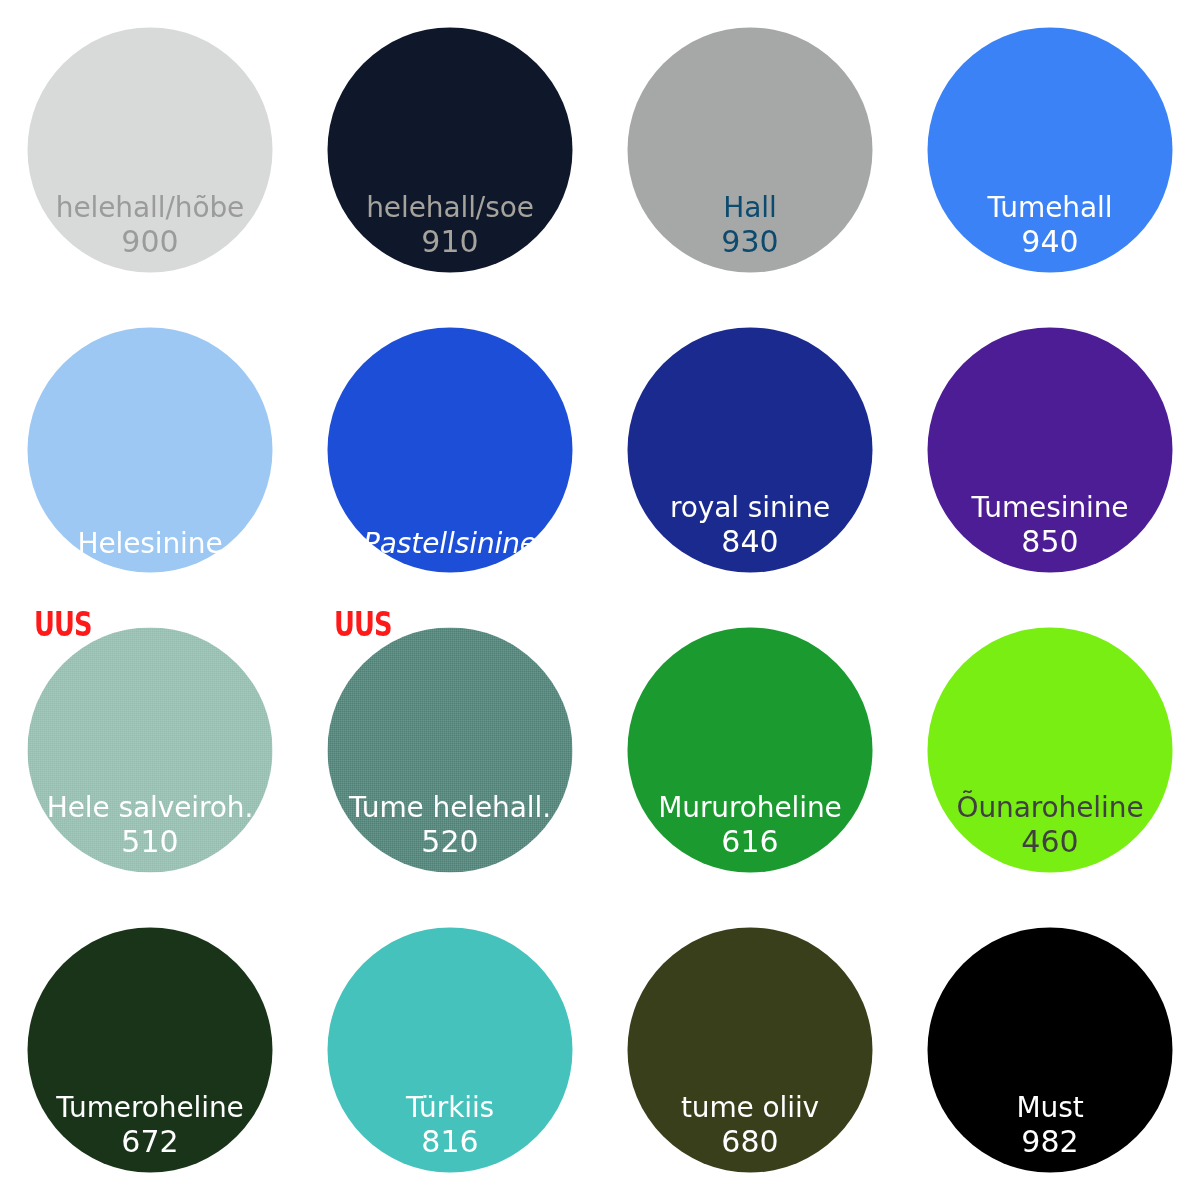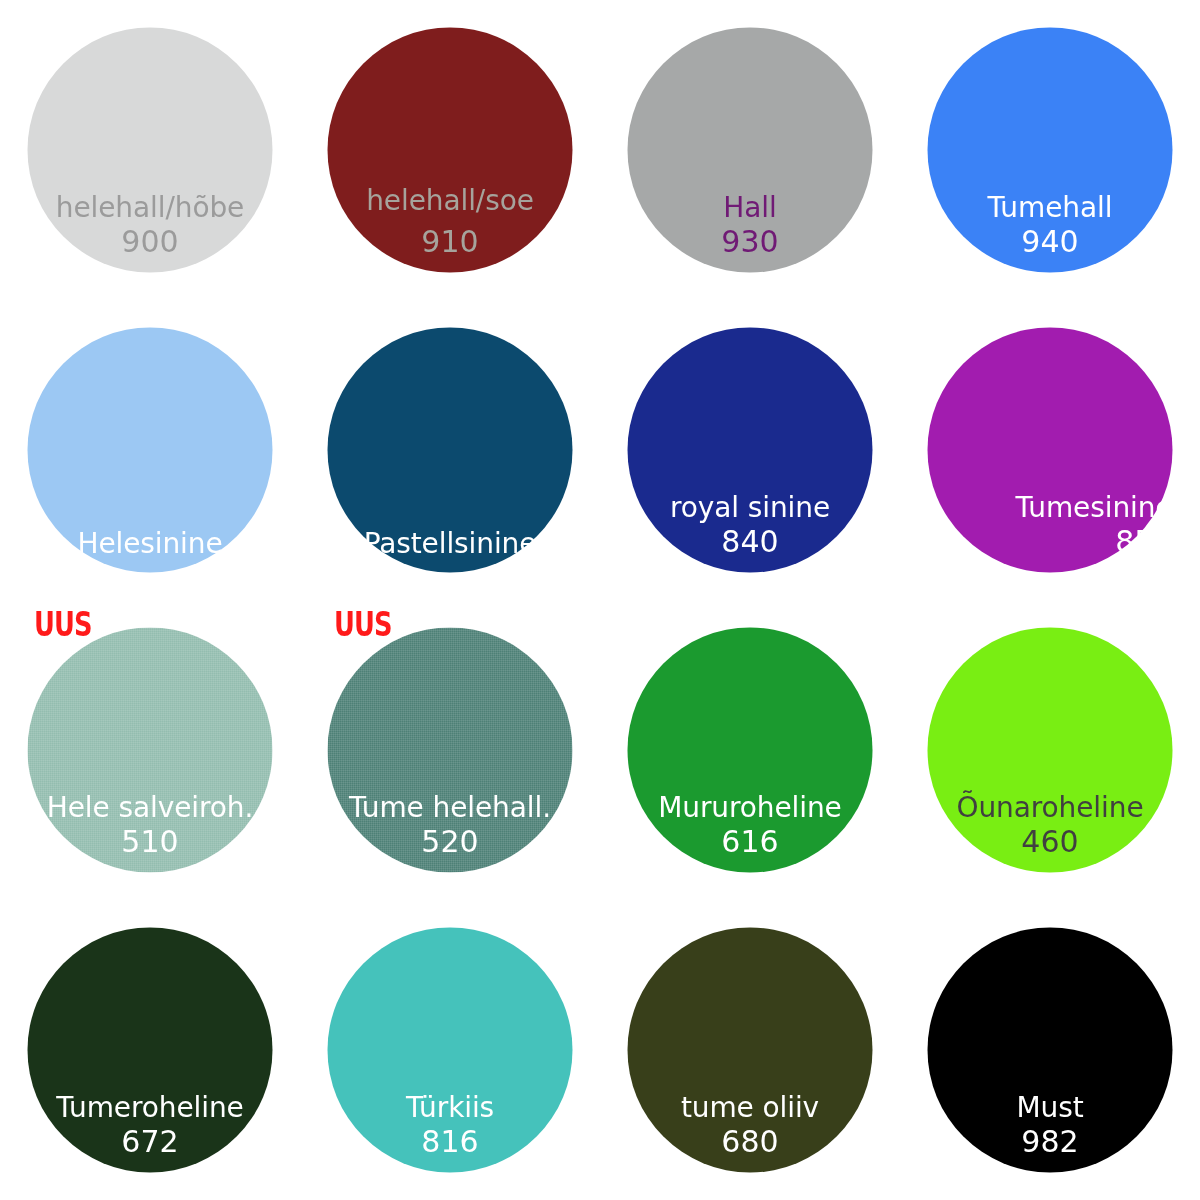--- a/index.html
+++ b/index.html
@@ -75,55 +75,55 @@
 <body>
 
 <div id="palette-grid">
     <div class="swatch-cell">
       <div class="swatch-circle" style="background-color: rgb(216, 217, 217); color: rgb(155, 155, 155);">
         <div class="swatch-label">helehall/hõbe</div>
         <div class="swatch-code">900</div>
       </div>
     </div>
     <div class="swatch-cell">
-      <div class="swatch-circle" style="background-color: #7f1d1d; color: rgb(166, 163, 156); gap: 7px;">
+      <div class="swatch-circle" style="background-color: #0f172a; color: rgb(166, 163, 156);">
         <div class="swatch-label">helehall/soe</div>
         <div class="swatch-code">910</div>
       </div>
     </div>
     <div class="swatch-cell">
-      <div class="swatch-circle" style="background-color: rgb(166, 168, 168); color: #701a75;">
+      <div class="swatch-circle" style="background-color: rgb(166, 168, 168); color: #0c4a6e;">
         <div class="swatch-label">Hall</div>
         <div class="swatch-code">930</div>
       </div>
     </div>
     <div class="swatch-cell">
       <div class="swatch-circle" style="background-color: #3b82f6; color: rgb(255, 255, 255);">
         <div class="swatch-label">Tumehall</div>
         <div class="swatch-code">940</div>
       </div>
     </div>
     <div class="swatch-cell">
       <div class="swatch-circle" style="background-color: rgb(156, 200, 243); color: rgb(255, 255, 255);">
         <div class="swatch-label">Helesinine</div>
       </div>
     </div>
     <div class="swatch-cell">
-      <div class="swatch-circle" style="background-color: #0c4a6e; color: rgb(255, 255, 255);">
+      <div class="swatch-circle" style="background-color: #1d4ed8; color: rgb(255, 255, 255); font-style: italic;">
         <div class="swatch-label">Pastellsinine</div>
       </div>
     </div>
     <div class="swatch-cell">
       <div class="swatch-circle" style="background-color: rgb(26, 42, 142); color: rgb(255, 255, 255); justify-content: flex-end;">
         <div class="swatch-label">royal sinine</div>
         <div class="swatch-code">840</div>
       </div>
     </div>
     <div class="swatch-cell">
-      <div class="swatch-circle" style="background-color: #a21caf; color: rgb(255, 255, 255); align-items: flex-end;">
+      <div class="swatch-circle" style="background-color: #4c1d95; color: rgb(255, 255, 255);">
         <div class="swatch-label">Tumesinine</div>
         <div class="swatch-code">850</div>
       </div>
     </div>
     <div class="swatch-cell">
       <div class="uus-badge">UUS</div>
       <div class="swatch-circle textured" style="background-color: rgb(147, 189, 175); color: rgb(255, 255, 255);">
         <div class="swatch-label">Hele salveiroh.</div>
         <div class="swatch-code">510</div>
       </div>

